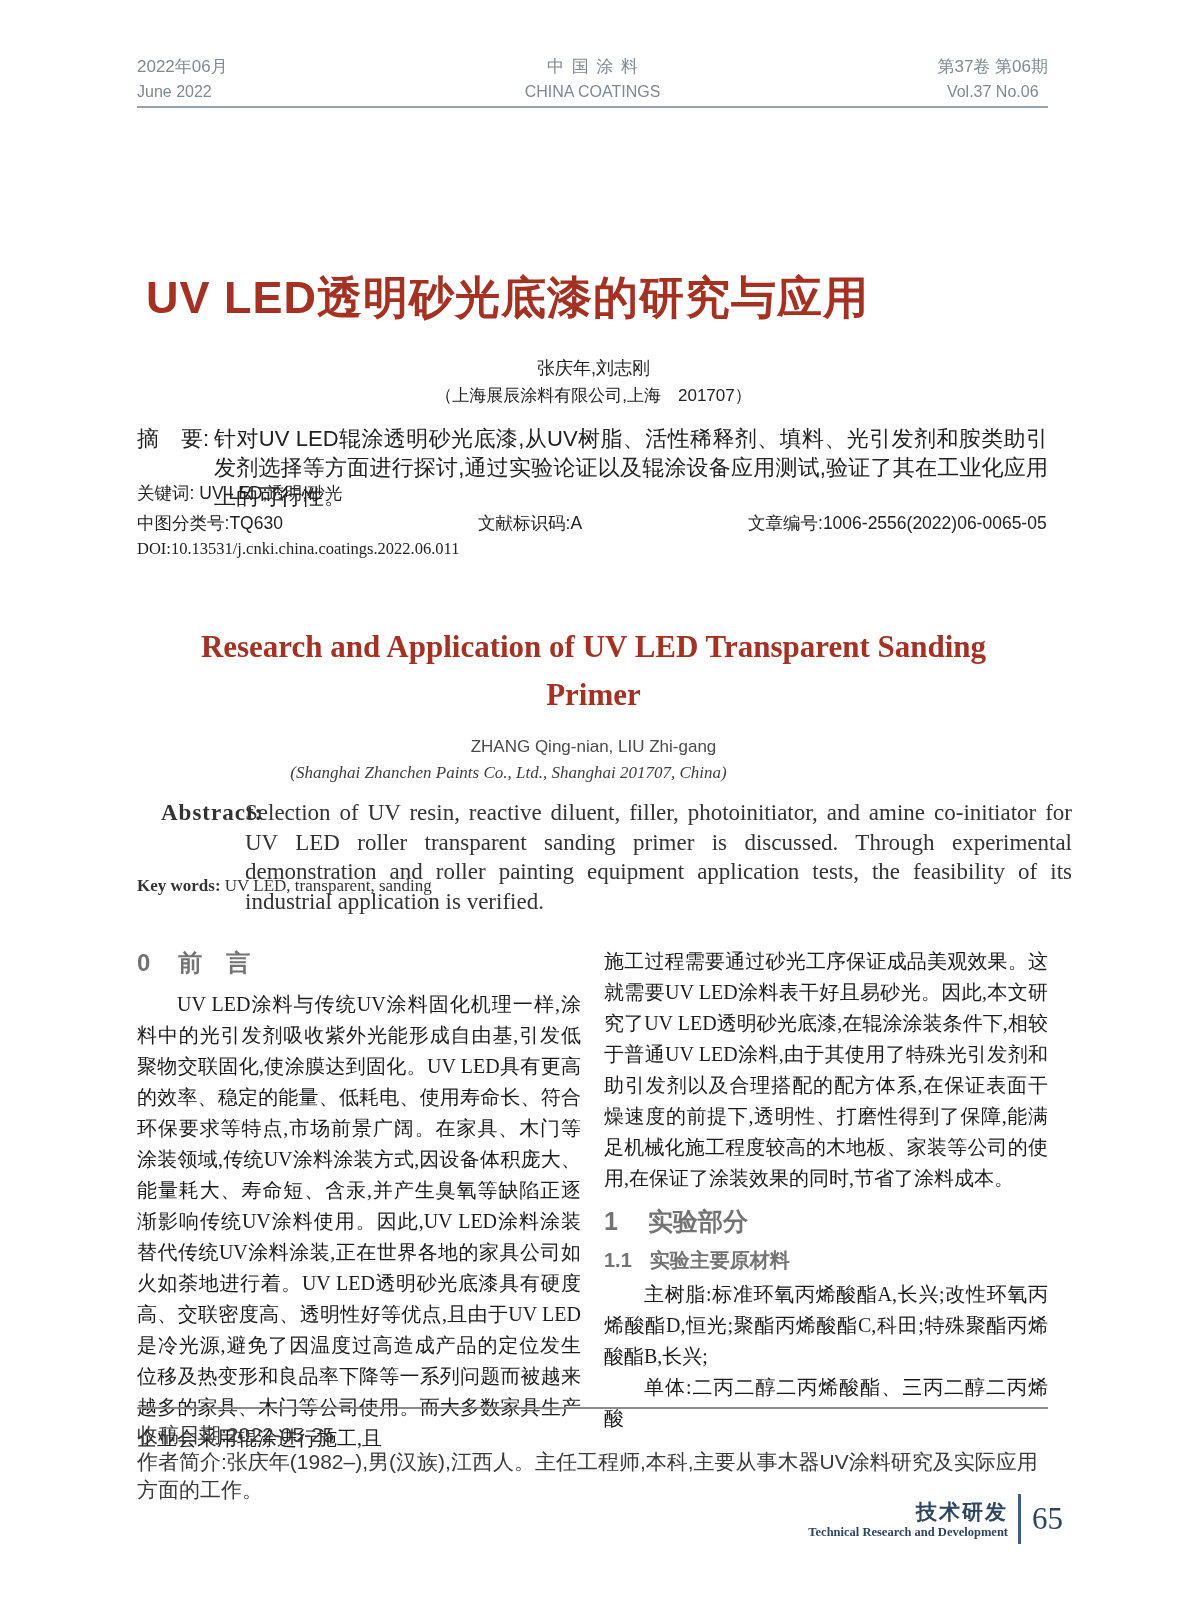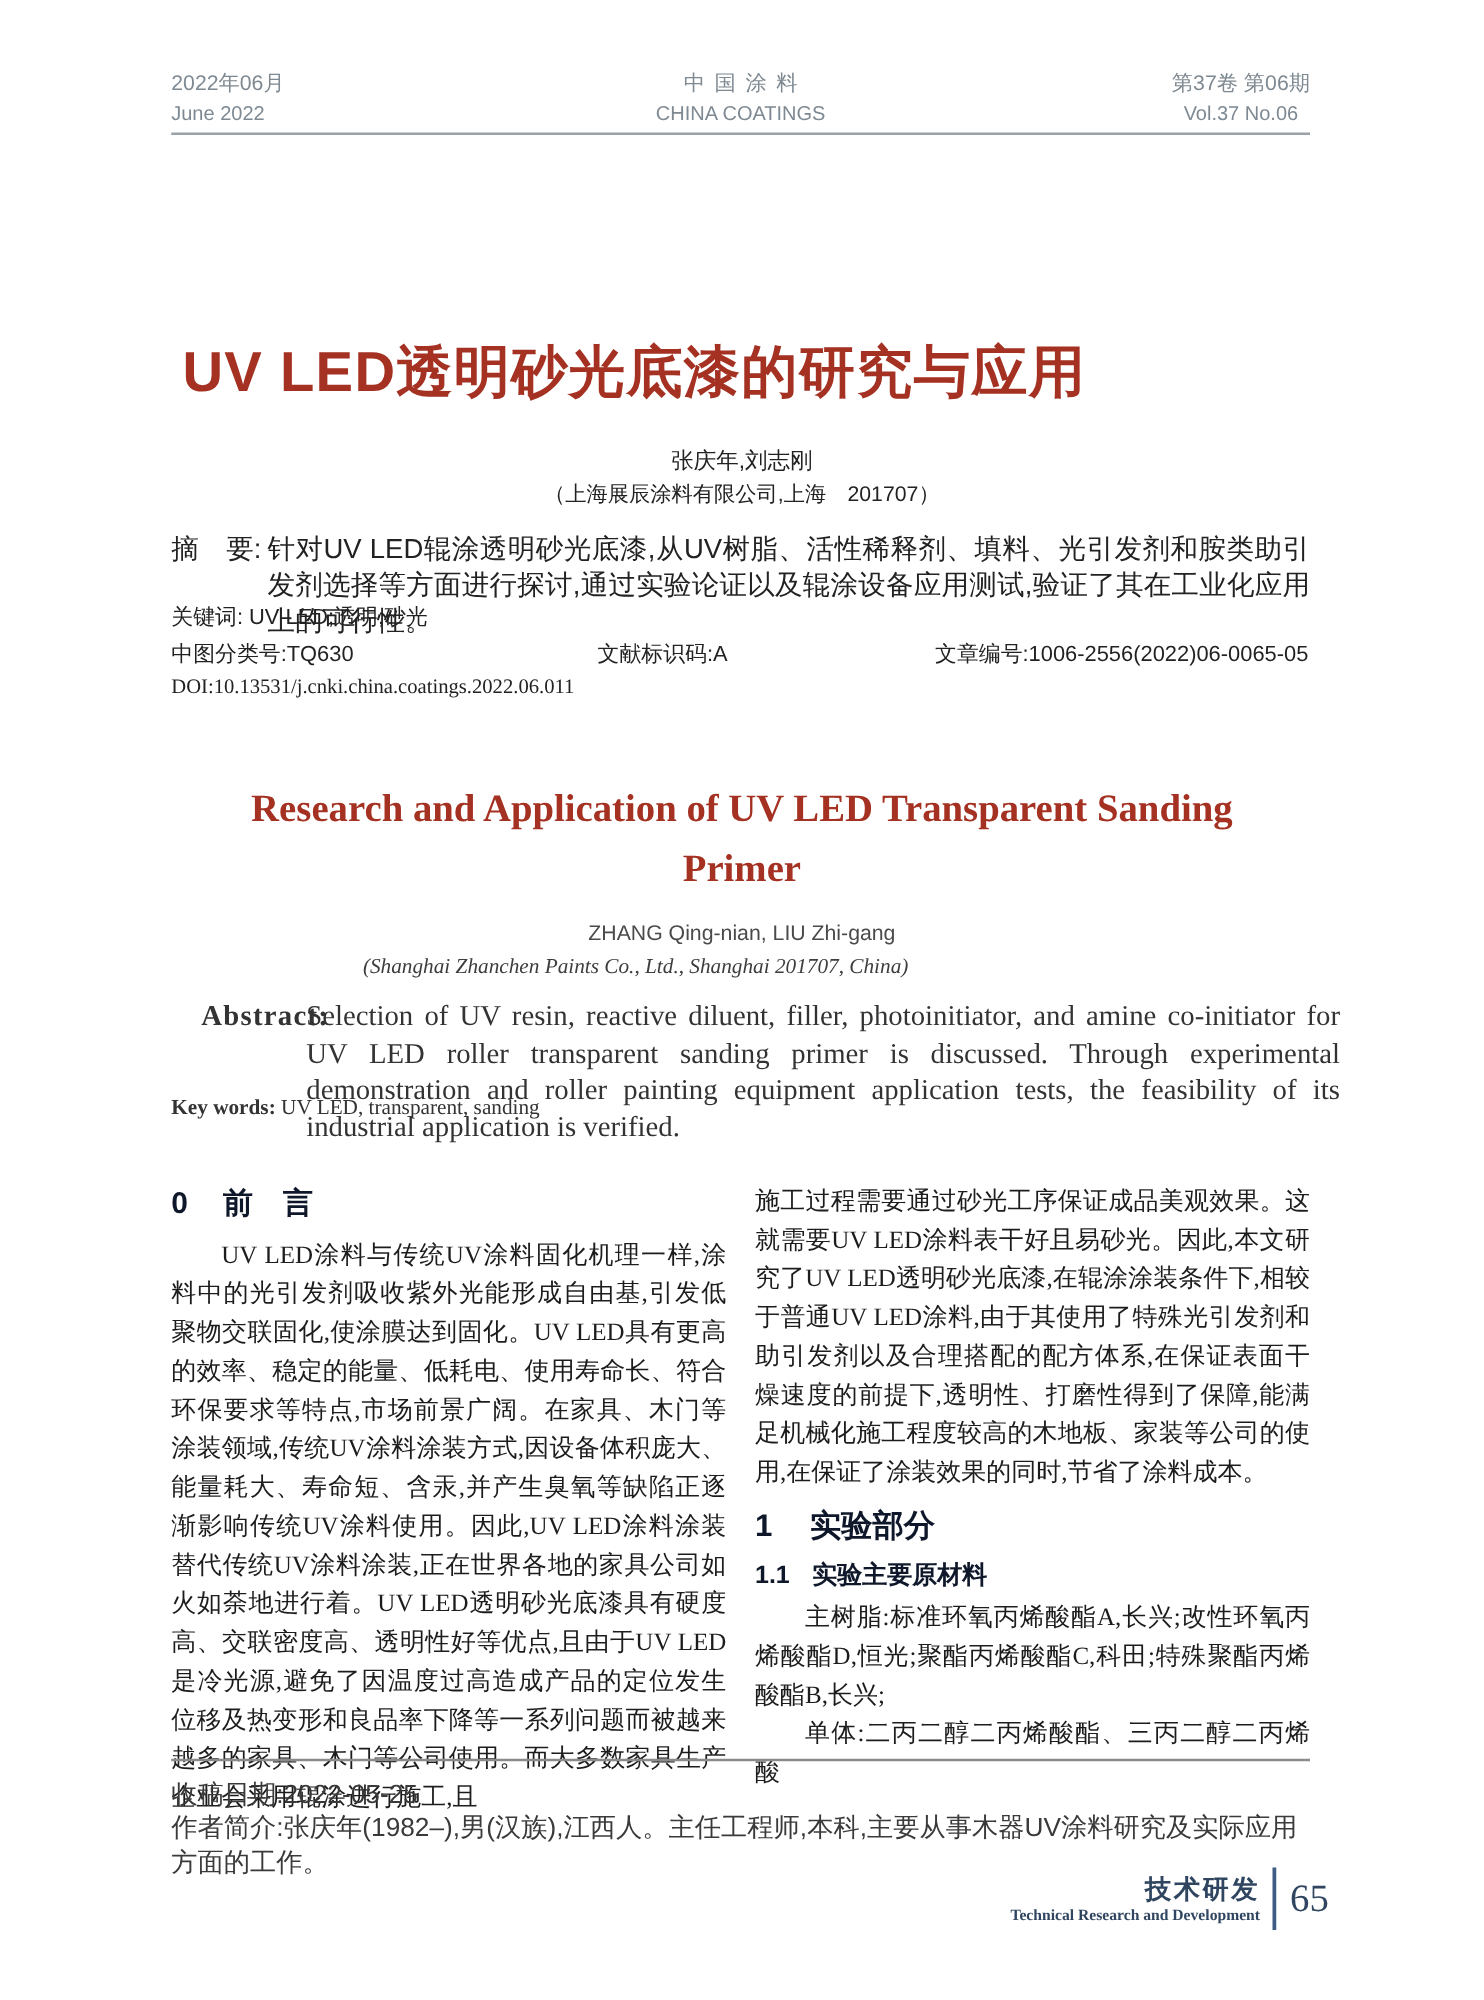--- a/index.html
+++ b/index.html
@@ -69,21 +69,21 @@
                  font-size:23px; line-height:29.5px; color:#333; text-align:justify;margin-left:24px; }
   .abstract-en .lbl { position:absolute; left:0; top:0; font-weight:bold; letter-spacing:1px; }
   .keywords-en { top:876px; left:137px; width:911px; font-size:17px; color:#333; }
   .keywords-en .lbl { font-weight:bold; }
 
   
   .col { font-size:20px; line-height:31px; text-align:justify; color:#1c1c1c; }
   .col-left  { top:946px; left:137px;  width:444px; }
   .col-right { top:946px; left:604px; width:444px; }
   .h-sec { font-family:"Liberation Sans","DejaVu Sans",sans-serif;
-           font-weight:bold; color:#0f172a; }
+           font-weight:bold; color:#737373; }
   .h0 { font-size:24px; line-height:34px; margin-bottom:9px; }
   .h0 .num { margin-right:28px; }
   .h1 { font-size:25px; line-height:34px; margin-top:10px; margin-bottom:7px; }
   .h1 .num { margin-right:30px; }
   .h11 { font-size:20px; line-height:30px; margin-bottom:4px; }
   .h11 .num { margin-right:18px; }
   .para-indent { text-indent:2em; }
 
   
   .fn-rule { top:1407px; left:137px; width:911px; height:2px; background:#8b8b8b; }

